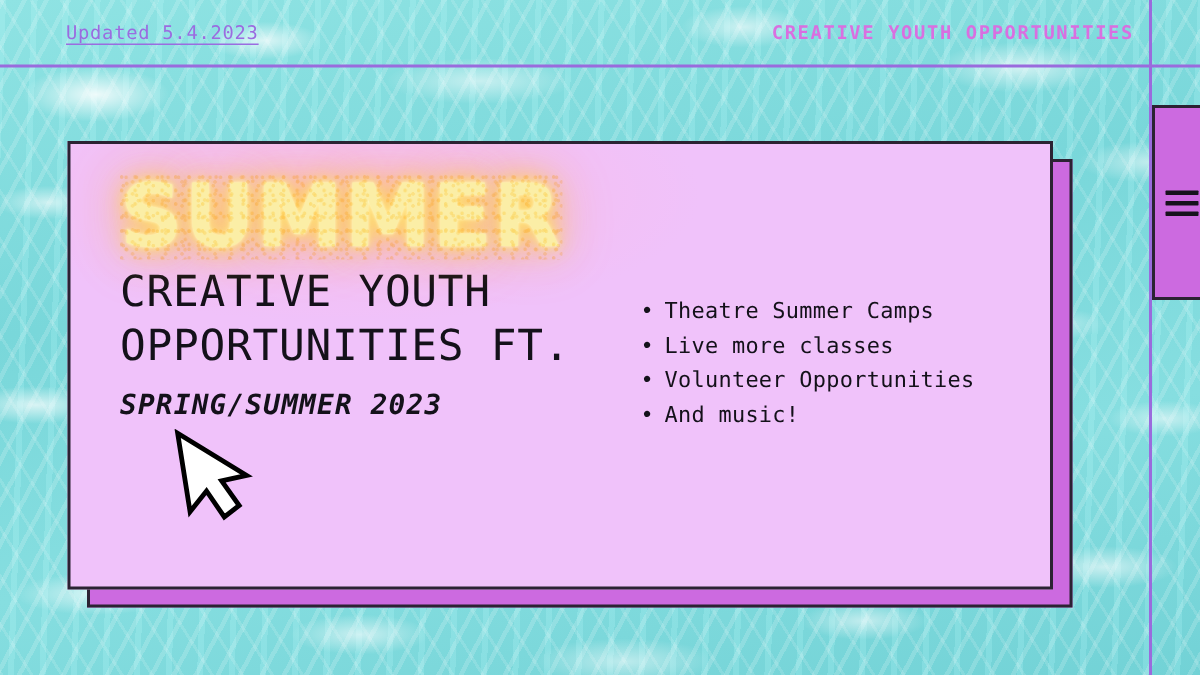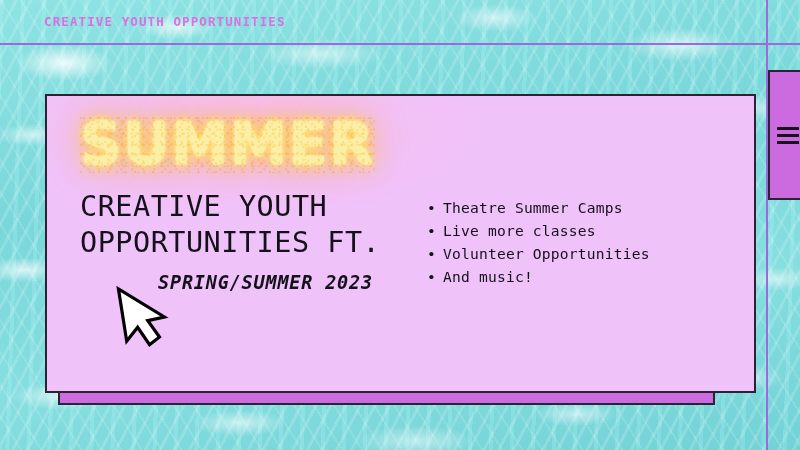--- a/index.html
+++ b/index.html
@@ -85,21 +85,21 @@
   }
   #hamburger-icon { width:22px; display:flex; flex-direction:column; gap:4px; }
   #hamburger-icon span { display:block; height:3px; background:#16121c; border-radius:.5px; }
 
   
   #card-shadow {
     position:absolute; left:58px; top:106px; width:657px; height:299px;
     background:#cc6ae0; border:2px solid #2b2233; z-index:2;
   }
   #card {
-    position:absolute; left:45px; top:94px; width:711px; height:299px;
+    position:absolute; left:45px; top:94px; width:657px; height:299px;
     background:#f0c2fa;
     border:2px solid #2b2233;
     z-index:3;
     overflow:hidden;
   }
   #card::before{
     content:"";
     position:absolute; left:0; top:0; width:100%; height:120px;
     background:radial-gradient(ellipse 330px 120px at 28% 28%, rgba(255,186,222,.55), rgba(255,186,222,0) 72%);
     pointer-events:none;
@@ -136,29 +136,29 @@
       radial-gradient(circle at 76% 66%, rgba(255,214,90,.60) 0 1px, transparent 1.4px),
       radial-gradient(circle at 90% 36%, rgba(255,214,90,.70) 0 1px, transparent 1.4px),
       radial-gradient(circle at 22% 78%, rgba(255,214,90,.60) 0 1px, transparent 1.4px);
     background-size:9px 9px, 13px 11px, 7px 12px, 11px 8px, 15px 13px, 10px 10px;
     mix-blend-mode:multiply;
     opacity:.55;
     pointer-events:none;
   }
 
   #headline {
-    margin-top:16px;
+    margin-top:4px;
     font-size:28.5px;
     line-height:1.28;
     letter-spacing:.5px;
     color:#14111a;
     white-space:pre-line;
   }
   #subtitle {
-    margin-top:10px; margin-left:78px;
+    margin-top:10px; 
     font-size:18.5px;
     font-weight:bold;
     font-style:italic;
     letter-spacing:.8px;
     color:#14111a;
   }
 
   #feature-list { list-style:none; }
   #feature-list li {
     font-size:14.6px;
@@ -174,20 +174,21 @@
     position:absolute; left:70px; top:186px; z-index:4;
     transform:rotate(-9deg);
   }
 </style>
 </head>
 <body>
 
 <div id="water-bg"></div>
 
 <div id="header">
+  <a id="updated-link" href="#">Updated 5.4.2023</a>
   <span id="brand-label">CREATIVE YOUTH OPPORTUNITIES</span>
 </div>
 <div id="header-rule"></div>
 <div id="vertical-rule"></div>
 
 <div id="menu-tab">
   <span id="hamburger-icon">
     <span></span>
       <span></span>
       <span></span>

